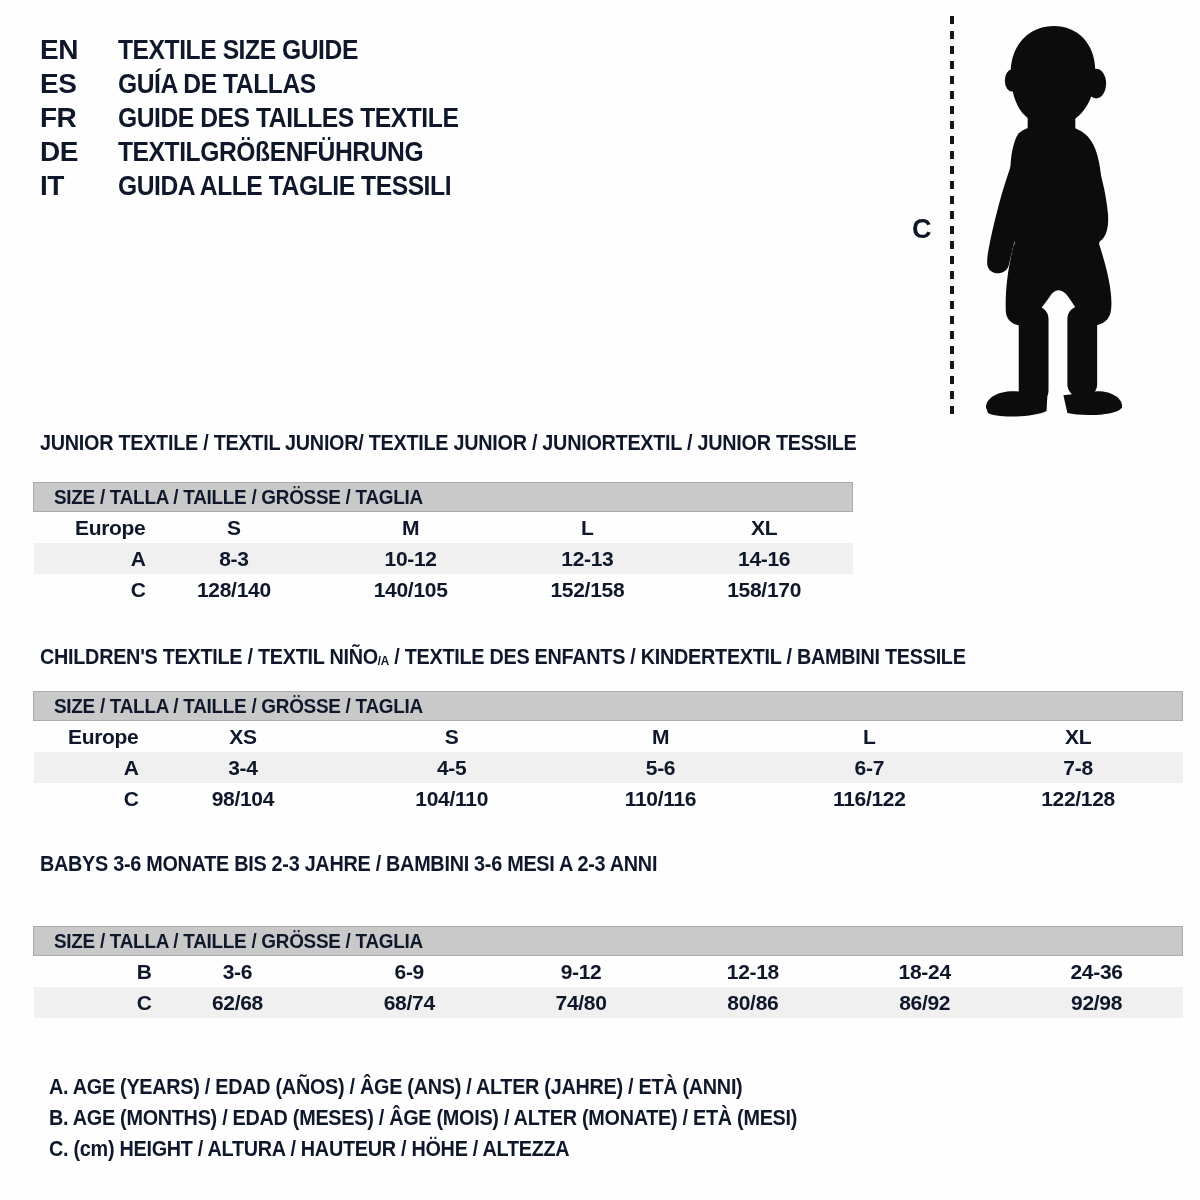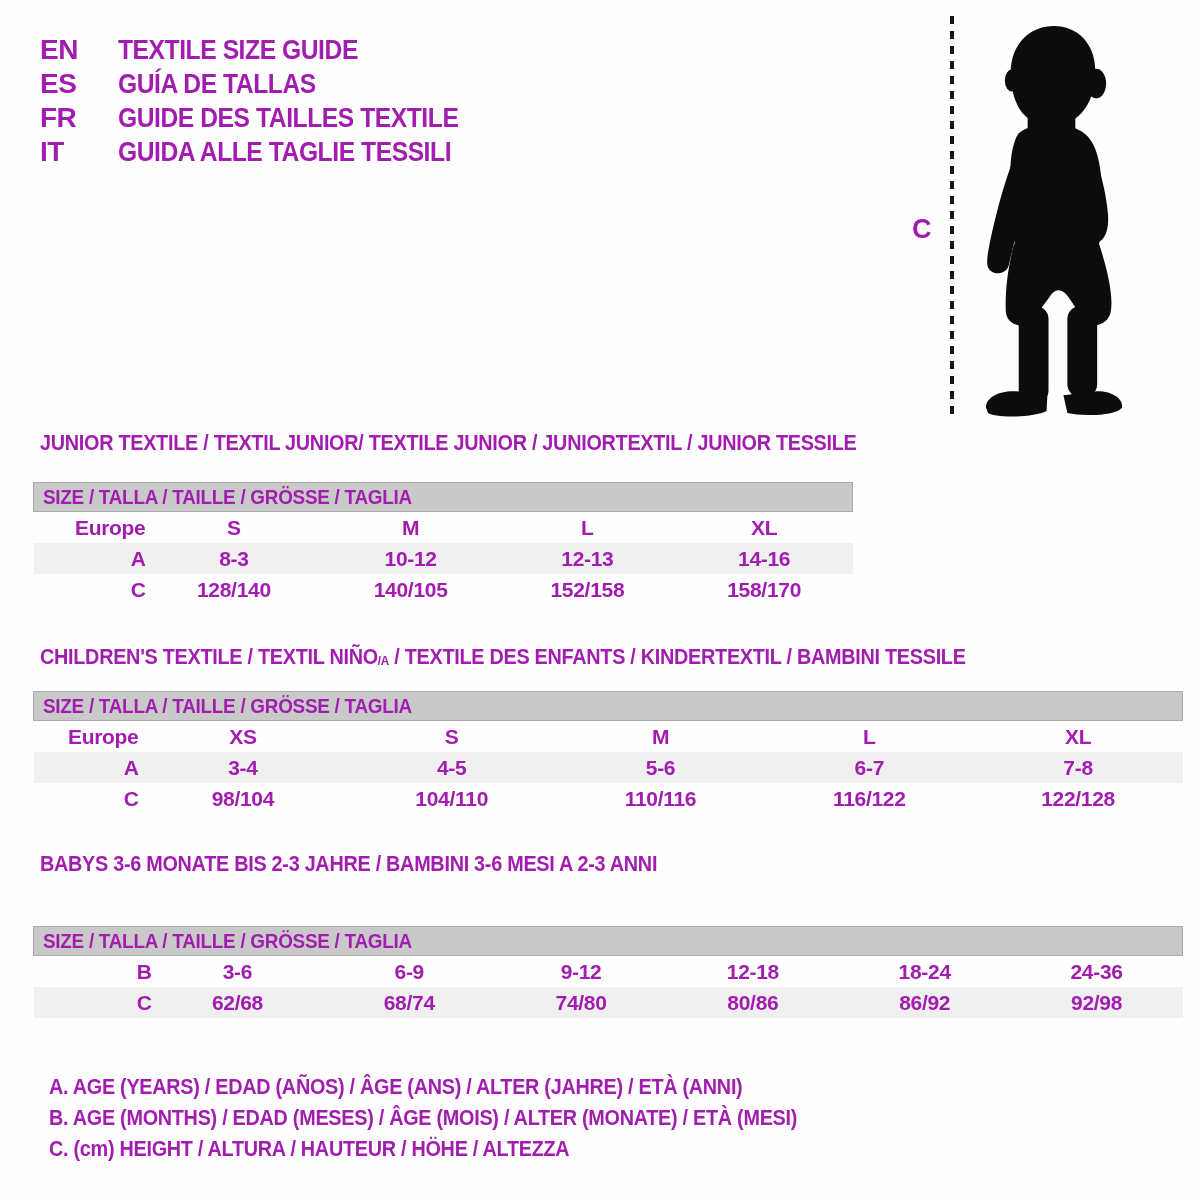--- a/index.html
+++ b/index.html
@@ -1,21 +1,21 @@
 <!DOCTYPE html>
 <html><head>
 <meta charset="utf-8">
 <style>
   html,body { margin:0; padding:0; background:#ffffff; }
   .page {
     position:relative; width:1200px; height:1200px;
     background:#fefefe; overflow:hidden;
     font-family:"Liberation Sans","DejaVu Sans",sans-serif;
     font-stretch:condensed;
-    color:#a21caf;
+    color:#0f172a;
   }
   .sq { display:inline-block; transform:scaleX(0.9); transform-origin:0 50%; white-space:nowrap; }
 
   
   .lang-block { position:absolute; left:40px; top:33px; }
   .lang-row { display:flex; line-height:34px; }
   .lang-code { width:78px; font-weight:700; font-size:28px; letter-spacing:-0.5px; }
   .lang-label { font-weight:700; font-size:28px; letter-spacing:-0.5px;
                 transform:scaleX(0.88); transform-origin:0 50%; white-space:nowrap; }
 
@@ -32,21 +32,21 @@
   .title-children { top:644px; }
   .title-babies { top:848px; line-height:32px; }
   .tiny { font-size:13px; vertical-align:-1px; }
 
   
   table { position:absolute; border-collapse:collapse; table-layout:fixed;
           font-size:21px; font-weight:700; letter-spacing:-0.3px; }
   td { height:31px; text-align:center; padding:0; vertical-align:middle; }
   td.rh { text-align:right; padding-left:9px; }
   tr.bar td { background:#c9c9c9; height:28px; border:1px solid #ababab;
-              text-align:left; padding-left:9px; }
+              text-align:left; padding-left:20px; }
   tr.alt td { background:#f0f0f0; }
   .t-junior { left:33px; top:482px; width:820px; }
   .t-children { left:33px; top:691px; width:1150px; }
   .t-babies { left:33px; top:926px; width:1150px; }
   .t-junior col.c0 { width:112px; }
   .t-children col.c0 { width:105px; }
   .t-babies col.c0 { width:118px; }
 
   
   .legend { position:absolute; left:40px; top:1071px; }
@@ -62,20 +62,24 @@
       <span class="lang-code">EN</span>
       <span class="lang-label">TEXTILE SIZE GUIDE</span>
     </div>
     <div class="lang-row">
       <span class="lang-code">ES</span>
       <span class="lang-label">GUÍA DE TALLAS</span>
     </div>
     <div class="lang-row">
       <span class="lang-code">FR</span>
       <span class="lang-label">GUIDE DES TAILLES TEXTILE</span>
+    </div>
+    <div class="lang-row">
+      <span class="lang-code">DE</span>
+      <span class="lang-label">TEXTILGRÖßENFÜHRUNG</span>
     </div>
     <div class="lang-row">
       <span class="lang-code">IT</span>
       <span class="lang-label">GUIDA ALLE TAGLIE TESSILI</span>
     </div>
   </div>
 
   <div class="dash-line"></div>
   <div class="c-label">C</div>
   <svg class="baby-svg" viewBox="0 0 175 410" width="178" height="407" aria-hidden="true">

